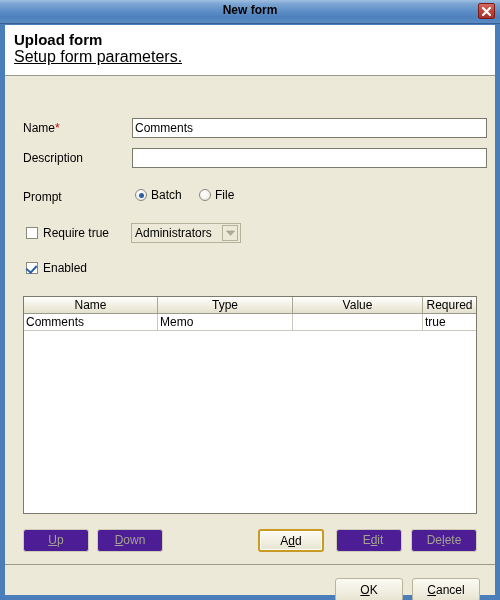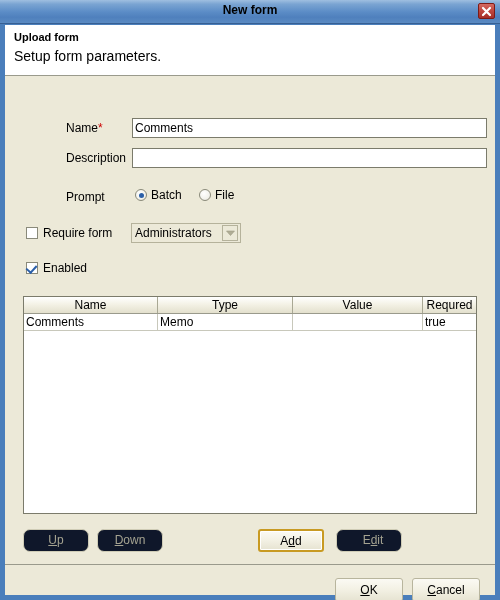--- a/index.html
+++ b/index.html
@@ -72,46 +72,46 @@
     left: 0; top: 0;
     width: 490px;
     height: 51px;
     background: #ffffff;
     border-bottom: 1px solid #9a9a8c;
     box-sizing: border-box;
   }
   .header-title {
     position: absolute;
     left: 9px; top: 6px;
-    font-size: 11px;
+    font-size: 15px;
     font-weight: bold;
     color: #000000;
   }
   .header-sub {
     position: absolute;
     left: 9px; top: 23px;
-    font-size: 14px;
-    color: #000000;
+    font-size: 16px;
+    color: #000000;
+    text-decoration: underline;
   }
 
   
   .formarea {
     position: absolute;
     left: 0; top: 52px;
     width: 490px;
     height: 518px;
     background: #ece9d8;
   }
 
   .lbl {
     position: absolute;
     font-size: 12px;
     color: #000000;
     white-space: nowrap;
-    margin-left: 43px;
   }
   .req-star { color: #cc0000; }
 
   .textfield {
     position: absolute;
     background: #ffffff;
     border: 1px solid #7b7b6b;
     box-sizing: border-box;
     font-family: "Liberation Sans", sans-serif;
     font-size: 12px;
@@ -262,23 +262,22 @@
     font-size: 12px;
     color: #000000;
     text-align: center;
     cursor: pointer;
     padding: 0;
     line-height: 21px;
   }
   .btn.disabled {
     color: #a5a391;
     border-color: #cfccb6;
-    background: #0f172a;
+    background: #4c1d95;
     cursor: default;
-    border-radius: 7px;
   }
   .btn.focused {
     border: 2px solid #c89a22;
     box-shadow: inset 0 0 0 1px #ffffff;
   }
   .btn u { text-decoration: underline; }
 
   .sep-line {
     position: absolute;
     left: 0;
@@ -321,21 +320,21 @@
         <span class="radio on"></span>
         <span>Batch</span>
       </div>
       <div class="radio-wrap" style="left:194px; top:111px;">
         <span class="radio"></span>
         <span>File</span>
       </div>
 
       <div class="check-wrap" style="left:21px; top:149px;">
         <span class="checkbox"></span>
-        <span>Require form</span>
+        <span>Require true</span>
       </div>
       <div class="combo" style="left:126px; top:146px; width:110px; height:20px;">
         <span class="combo-text">Administrators</span>
         <span class="combo-arrow">
           <svg width="9" height="6" viewBox="0 0 9 6">
             <path d="M0.5 1 L8.5 1 L4.5 5.5 Z" fill="#b0ad95" stroke="#9d9a85" stroke-width="0.6"></path>
           </svg>
         </span>
       </div>
 
@@ -360,20 +359,21 @@
       </div>
 
       <button class="btn disabled" style="left:18px; top:452px; width:66px; height:23px;"><u>U</u><span>p</span></button>
 
       <button class="btn focused" style="left:253px; top:452px; width:66px; height:23px;"><span>A</span><u>d</u><span>d</span></button>
 
       <button class="btn disabled" style="left:92px; top:452px; width:66px; height:23px;"><u>D</u><span>own</span></button>
 
       <button class="btn disabled" style="left:331px; top:452px; width:66px; height:23px;padding-left:8px;"><span>E</span><u>d</u><span>it</span></button>
 
+      <button class="btn disabled" style="left:406px; top:452px; width:66px; height:23px;"><span>De</span><u>l</u><span>ete</span></button>
 
       <div class="sep-line" style="top:487px;"></div>
 
       <button class="btn" style="left:330px; top:501px; width:68px; height:24px;"><u>O</u><span>K</span></button>
 
       <button class="btn" style="left:407px; top:501px; width:68px; height:24px;"><u>C</u><span>ancel</span></button>
 
     </div>
   </div>
 </div>

